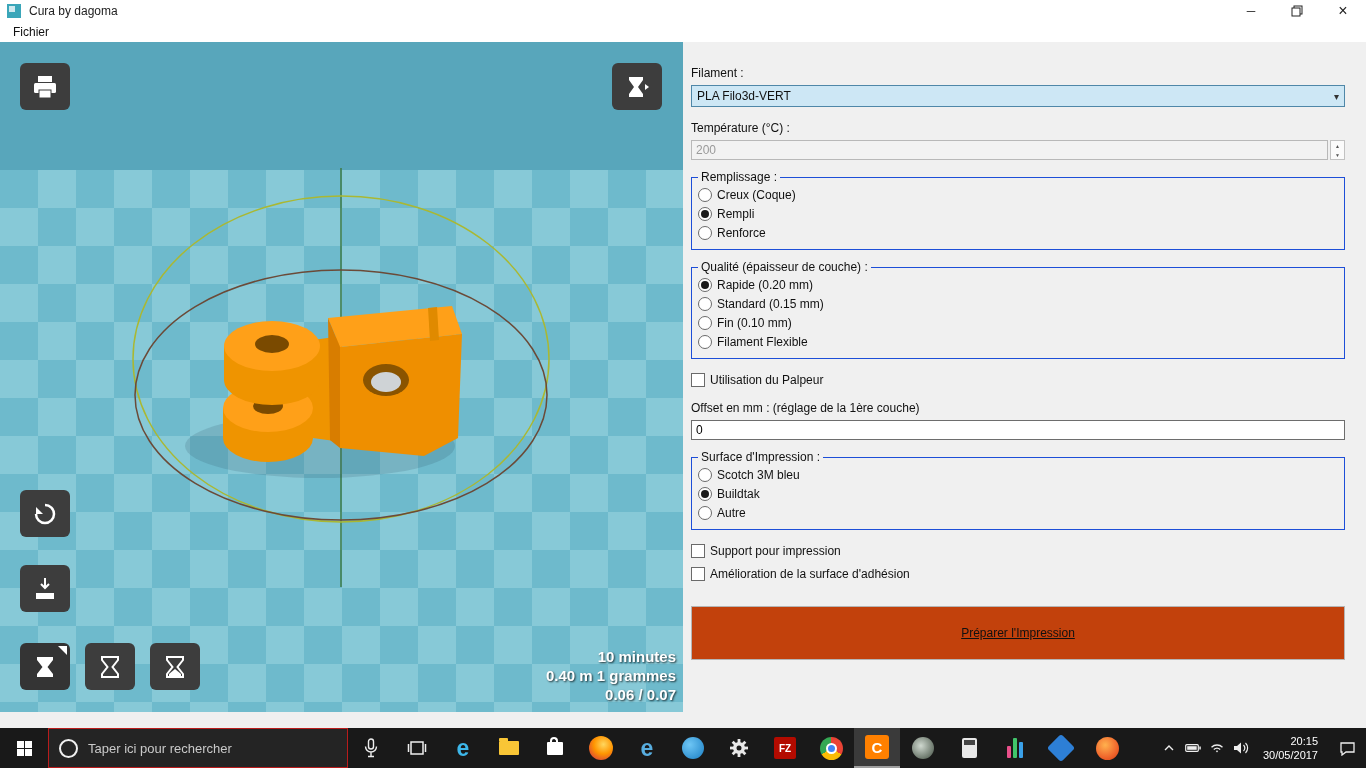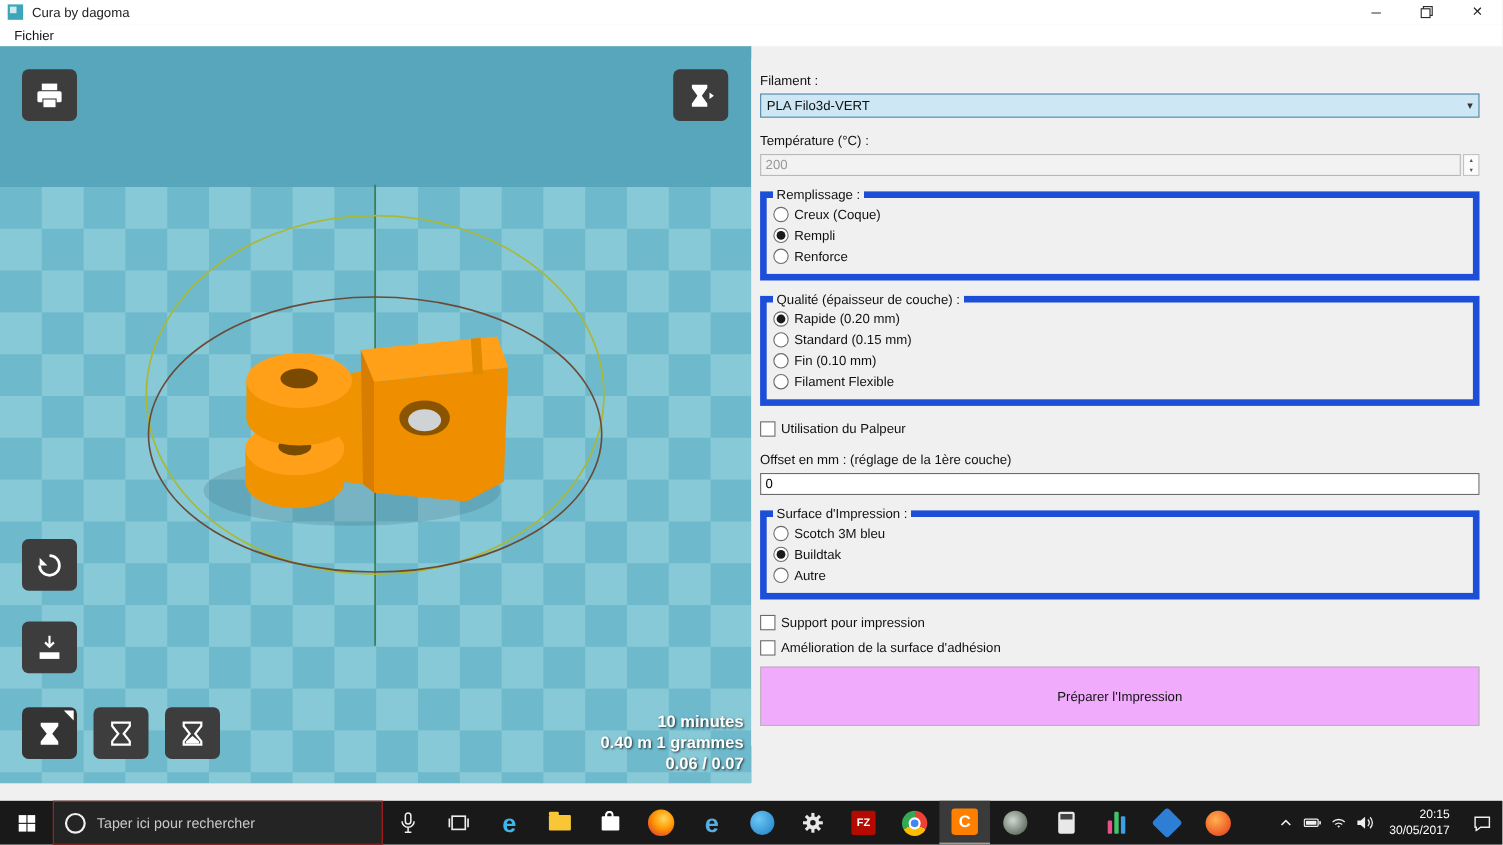--- a/index.html
+++ b/index.html
@@ -33,32 +33,32 @@
     padding:0 21px 0 8px;box-sizing:border-box;}
   .p-label{margin-top:14px;} .p-label.first{margin-top:12px;}
   .dropdown{margin-top:5px;height:20px;background:#cde7f5;border:1px solid #4f87a8;
     display:flex;align-items:center;padding:0 5px;}
   .dropdown .chev{margin-left:auto;font-size:10px;color:#333;}
   .temp-row{display:flex;margin-top:5px;align-items:stretch;}
   .temp-input{flex:1;height:20px;border:1px solid #b8b8b8;background:#f2f2f2;color:#9a9a9a;
     padding:0 4px;font:inherit;box-sizing:border-box;}
   .spinner{width:15px;margin-left:2px;display:flex;flex-direction:column;border:1px solid #c2c2c2;background:#fbfbfb;box-sizing:border-box;}
   .spin{flex:1;display:flex;align-items:center;justify-content:center;font-size:5px;color:#555;}
-  fieldset{margin:10px 0 0;border:6px solid #1d4ed8;padding:1px 6px 7px;}
+  fieldset{margin:10px 0 0;border:1px solid #1d4ed8;padding:1px 6px 7px;}
   legend{font-size:12px;padding:0 3px;}
   .opt{display:flex;align-items:center;gap:5px;height:19px;}
   .radio{width:12px;height:12px;border:1px solid #6a6a6a;border-radius:50%;background:#fff;position:relative;flex:0 0 auto;}
   .radio.checked::after{content:"";position:absolute;left:2px;top:2px;right:2px;bottom:2px;border-radius:50%;background:#1a1a1a;}
   .checkbox{width:12px;height:12px;border:1px solid #6a6a6a;background:#fff;flex:0 0 auto;}
   .check-row{display:flex;align-items:center;gap:5px;margin-top:14px;}
   .check-row.adh{margin-top:9px;}
   .offset-input{display:block;width:100%;box-sizing:border-box;height:20px;border:1px solid #6d6d6d;
     background:#fff;padding:0 4px;font:inherit;margin-top:5px;}
-  .prepare{position:absolute;left:8px;right:21px;bottom:18px;height:54px;background:#f0abfc;
-    border:1px solid #b5b5b5;font:inherit;font-size:12px;color:#111;}
+  .prepare{position:absolute;left:8px;right:21px;bottom:18px;height:54px;background:#c2410c;
+    border:1px solid #b5b5b5;font:inherit;font-size:12px;color:#111;text-decoration:underline;}
   
   .taskbar{position:absolute;left:0;bottom:0;width:1366px;height:40px;background:#191919;
     display:flex;align-items:stretch;color:#fff;}
   .start{width:48px;display:flex;align-items:center;justify-content:center;}
   .winlogo{display:grid;grid-template-columns:7px 7px;grid-template-rows:7px 7px;gap:1px;}
   .winlogo i{background:#fff;}
   .searchbox{width:300px;background:#242424;border:1px solid #b91c1c;box-sizing:border-box;
     display:flex;align-items:center;padding-left:10px;gap:10px;}
   .cortana{width:15px;height:15px;border:2px solid #f0f0f0;border-radius:50%;flex:0 0 auto;}
   .search-text{color:#c9c9c9;font-size:13px;}

